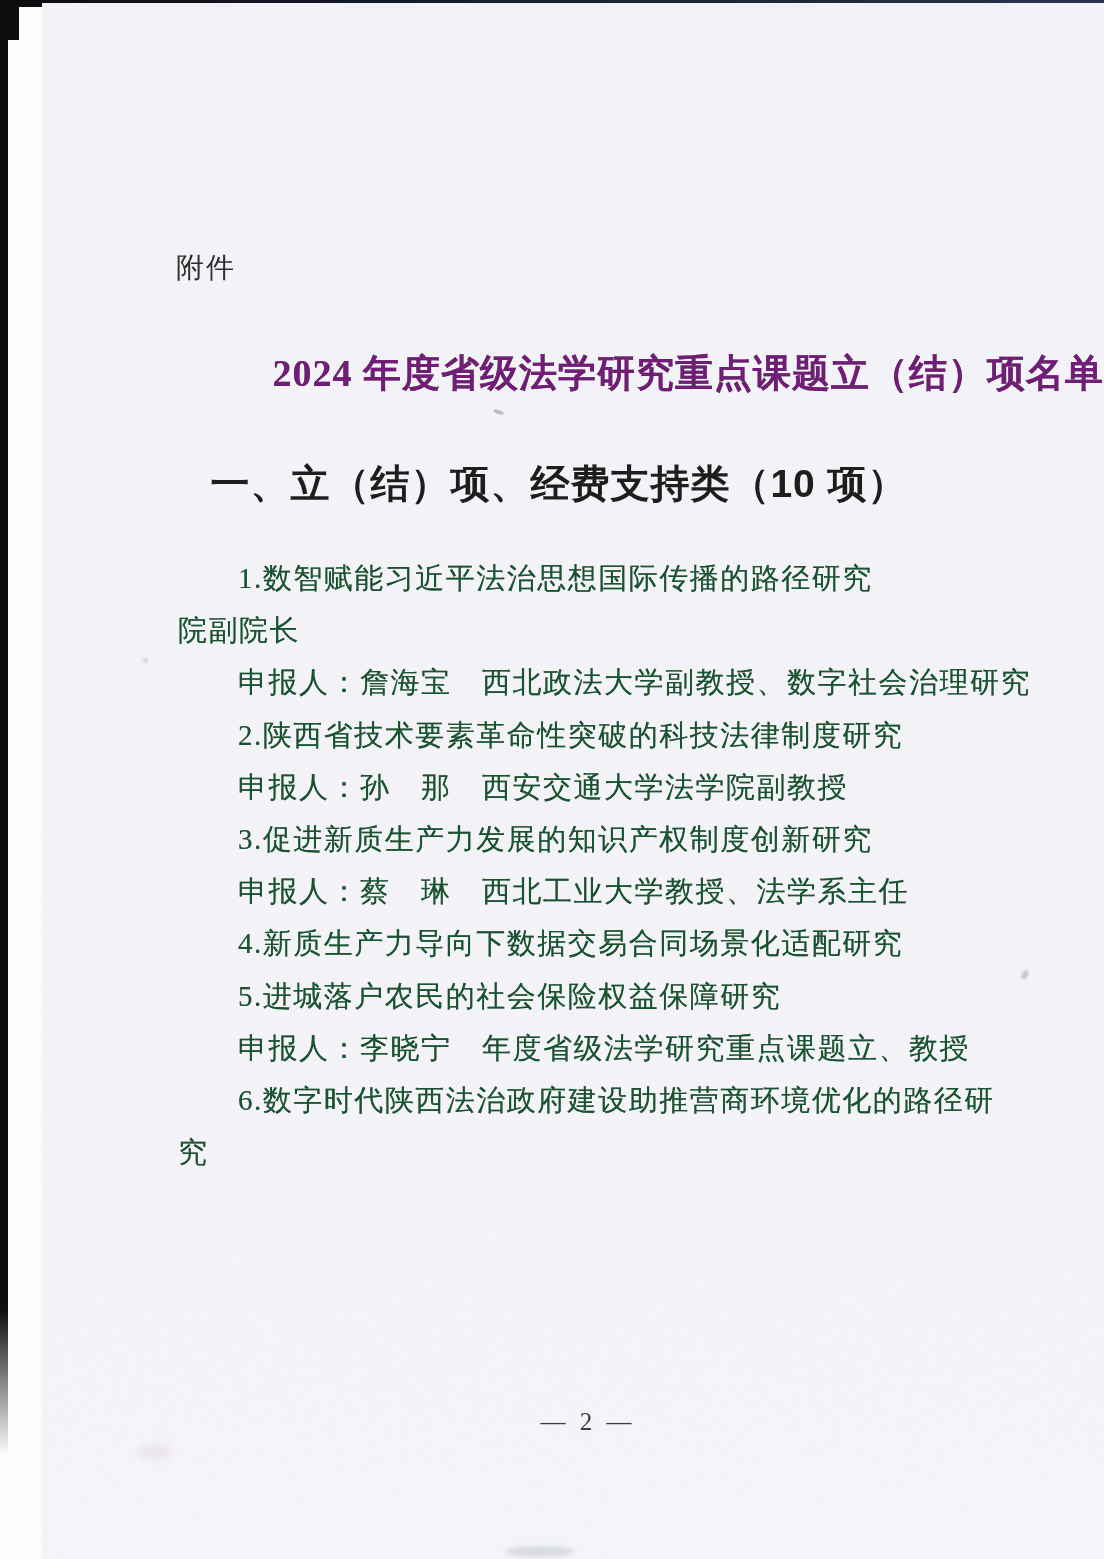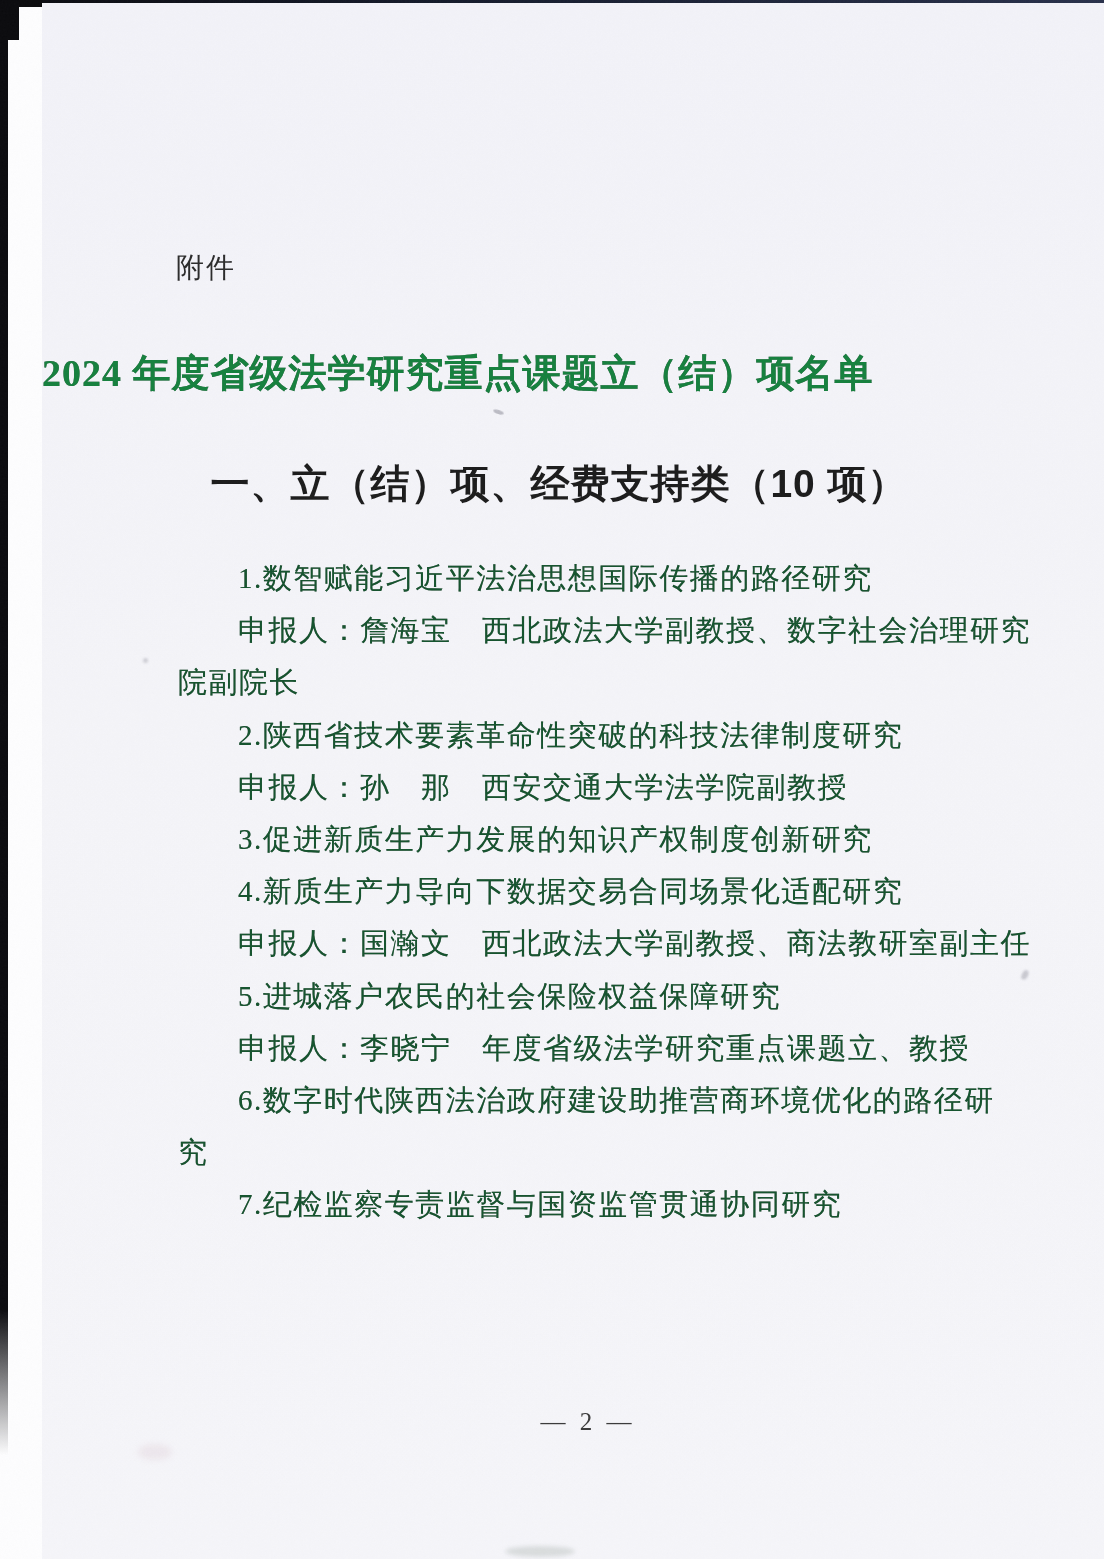--- a/index.html
+++ b/index.html
@@ -58,24 +58,24 @@
   #attachment-label {
     left: 176px; top: 249px;
     font-family: "Liberation Sans", "DejaVu Sans", sans-serif;
     font-size: 28px;
     color: #2b2b2b;
     letter-spacing: 2px;
   }
   #doc-title {
     left: 42px; top: 348px;
     width: 1062px;
-    text-align: left;
+    text-align: right;
     font-size: 38px;
     font-weight: bold;
-    color: #15803d;
+    color: #701a75;
     letter-spacing: 1px;
     text-shadow: 0 0 0.5px rgba(10,10,10,0.6);
   }
   #section-heading {
     left: 42px; top: 457px;
     width: 1062px;
     padding-right: 28px;
     box-sizing: border-box;
     text-align: center;
     font-family: "Liberation Sans", "DejaVu Sans", sans-serif;
@@ -160,32 +160,31 @@
   <div id="corner-block"></div>
 
   <div class="txt" id="attachment-label">附件</div>
 
   <div class="txt" id="doc-title">2024 年度省级法学研究重点课题立（结）项名单</div>
 
   <div class="txt" id="section-heading">一、立（结）项、经费支持类（10 项）</div>
 
   <div class="txt" id="body-text">
     <div class="line">1.数智赋能习近平法治思想国际传播的路径研究</div>
+    <div class="line flush">院副院长</div>
     <div class="line">申报人：詹海宝　西北政法大学副教授、数字社会治理研究</div>
-    <div class="line flush">院副院长</div>
     <div class="line">2.陕西省技术要素革命性突破的科技法律制度研究</div>
     <div class="line">申报人：孙　那　西安交通大学法学院副教授</div>
     <div class="line">3.促进新质生产力发展的知识产权制度创新研究</div>
+    <div class="line">申报人：蔡　琳　西北工业大学教授、法学系主任</div>
     <div class="line">4.新质生产力导向下数据交易合同场景化适配研究</div>
-    <div class="line">申报人：国瀚文　西北政法大学副教授、商法教研室副主任</div>
     <div class="line">5.进城落户农民的社会保险权益保障研究</div>
     <div class="line">申报人：李晓宁　年度省级法学研究重点课题立、教授</div>
     <div class="line">6.数字时代陕西法治政府建设助推营商环境优化的路径研</div>
     <div class="line flush">究</div>
-    <div class="line">7.纪检监察专责监督与国资监管贯通协同研究</div>
   </div>
 
   <div class="txt" id="page-footer">— 2 —</div>
 
   <div class="artifact" id="speck-1"></div>
   <div class="artifact" id="speck-2"></div>
   <div class="artifact" id="speck-3"></div>
   <div class="artifact" id="smudge-1"></div>
   <div class="artifact" id="smudge-2"></div>
 

